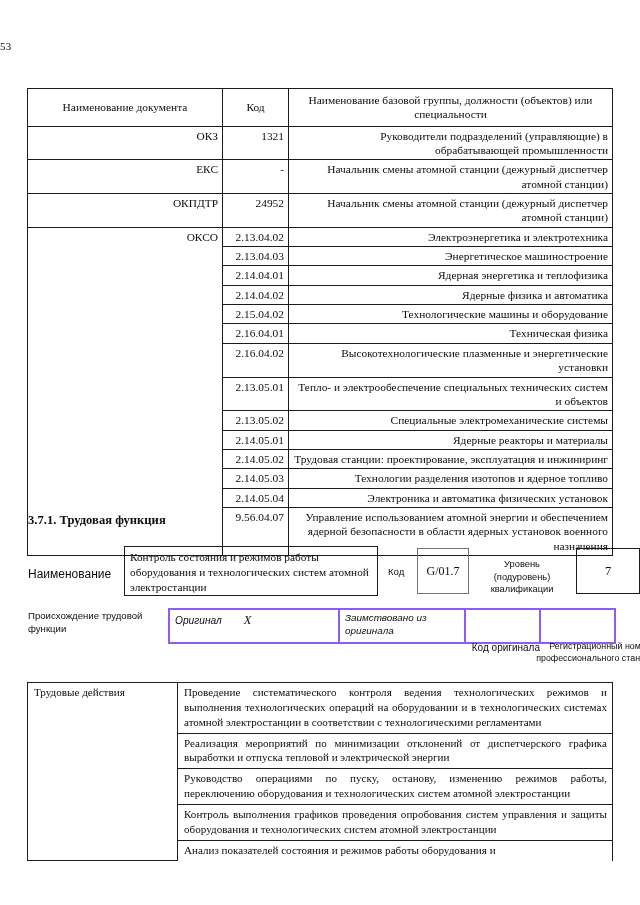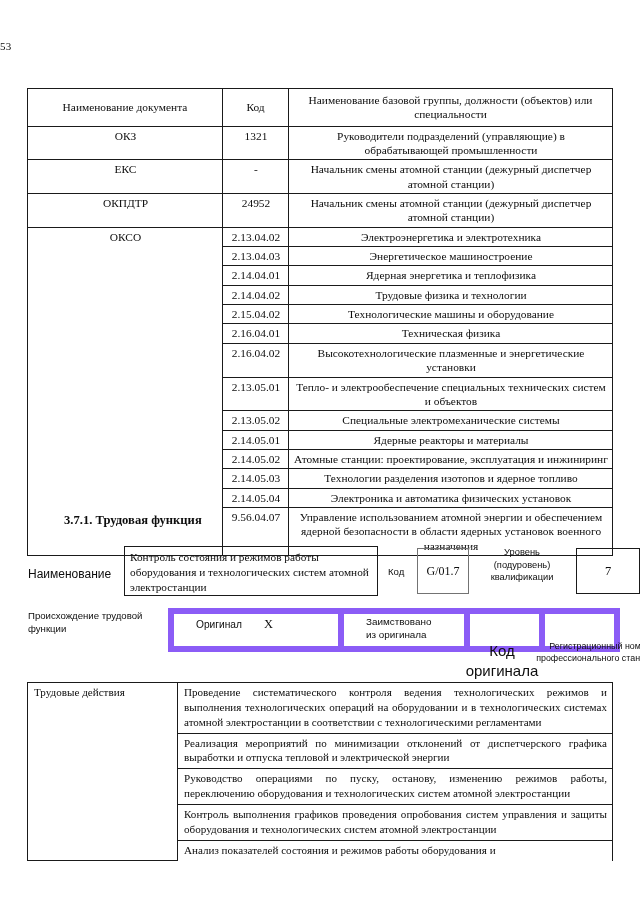--- a/index.html
+++ b/index.html
@@ -56,21 +56,21 @@
     font-size: 11.4px;
     line-height: 1.26;
     border-radius: 20px;
   }
   .doc-table td,
   .doc-table th {
     border: 1px solid #1a1a1a;
     padding: 2px 4px 2px 5px;
     vertical-align: top;
     font-weight: normal;
-    text-align: center;
+    text-align: right;
   }
   .doc-table thead th {
     text-align: center;
     vertical-align: middle;
     padding: 4px 4px;
     line-height: 1.25;
   }
   .col-doc  { width: 195px; }
   .col-code { width: 66px; }
   .col-name { width: auto; }
@@ -83,21 +83,20 @@
   }
 
   
   .heading-371 {
     position: absolute;
     left: 28px;
     top: 513px;
     font-size: 12.6px;
     font-weight: bold;
     font-family: "Liberation Serif", "DejaVu Serif", serif;
-    margin-left: 36px;
   }
 
   
   .func-row {
     position: absolute;
     left: 28px;
     top: 546px;
     width: 586px;
     height: 54px;
   }
@@ -137,21 +136,21 @@
     border: 1px solid #737373;
     box-sizing: border-box;
     display: flex;
     align-items: center;
     justify-content: center;
     font-size: 12px;
   }
   .lbl-uroven {
     position: absolute;
     left: 451px;
-    top: 0;
+    top: 12px;
     width: 86px;
     text-align: center;
     font-size: 9.3px;
     line-height: 1.35;
     font-family: "Liberation Sans", sans-serif;
   }
   .box-uroven {
     position: absolute;
     left: 548px;
     top: 2px;
@@ -184,27 +183,28 @@
   }
   .origin-table {
     position: absolute;
     left: 140px;
     top: 0px;
     width: 446px;
     border-collapse: collapse;
     table-layout: fixed;
   }
   .origin-table td {
-    border: 6px solid #8b5cf6;
+    border: 2px solid #8b5cf6;
     height: 28px;
     vertical-align: top;
-    padding: 2px 22px;
+    padding: 2px 5px;
     font-size: 9.9px;
     line-height: 1.3;
     font-family: "Liberation Sans", sans-serif;
+    font-style: italic;
   }
   .origin-orig  { width: 170px; }
   .origin-borrow{ width: 126px; }
   .origin-code  { width: 75px; }
   .origin-reg   { width: 75px; }
   .orig-word { font-size: 10.2px; }
   .orig-x {
     display: inline-block;
     margin-left: 22px;
     font-size: 12.5px;
@@ -215,22 +215,22 @@
     left: 140px;
     top: 30px;
     width: 446px;
     height: 30px;
   }
   .sub-kod-orig {
     position: absolute;
     left: 296px;
     top: 3px;
     width: 76px;
-    text-align: center;
-    font-size: 15px;
+    text-align: right;
+    font-size: 10px;
     font-family: "Liberation Sans", sans-serif;
     line-height: 1.3;
   }
   .sub-reg-num {
     position: absolute;
     left: 366px;
     top: 3px;
     width: 132px;
     text-align: center;
     font-size: 8.9px;
@@ -304,21 +304,21 @@
       <tr>
         <td class="cell-code">2.13.04.03</td>
         <td>Энергетическое машиностроение</td>
       </tr>
       <tr>
         <td class="cell-code">2.14.04.01</td>
         <td>Ядерная энергетика и теплофизика</td>
       </tr>
       <tr>
         <td class="cell-code">2.14.04.02</td>
-        <td>Трудовые физика и технологии</td>
+        <td>Ядерные физика и автоматика</td>
       </tr>
       <tr>
         <td class="cell-code">2.15.04.02</td>
         <td>Технологические машины и оборудование</td>
       </tr>
       <tr>
         <td class="cell-code">2.16.04.01</td>
         <td>Техническая физика</td>
       </tr>
       <tr>
@@ -332,21 +332,21 @@
       <tr>
         <td class="cell-code">2.13.05.02</td>
         <td>Специальные электромеханические системы</td>
       </tr>
       <tr>
         <td class="cell-code">2.14.05.01</td>
         <td>Ядерные реакторы и материалы</td>
       </tr>
       <tr>
         <td class="cell-code">2.14.05.02</td>
-        <td>Атомные станции: проектирование, эксплуатация и инжиниринг</td>
+        <td>Трудовая станции: проектирование, эксплуатация и инжиниринг</td>
       </tr>
       <tr>
         <td class="cell-code">2.14.05.03</td>
         <td>Технологии разделения изотопов и ядерное топливо</td>
       </tr>
       <tr>
         <td class="cell-code">2.14.05.04</td>
         <td>Электроника и автоматика физических установок</td>
       </tr>
       <tr>

